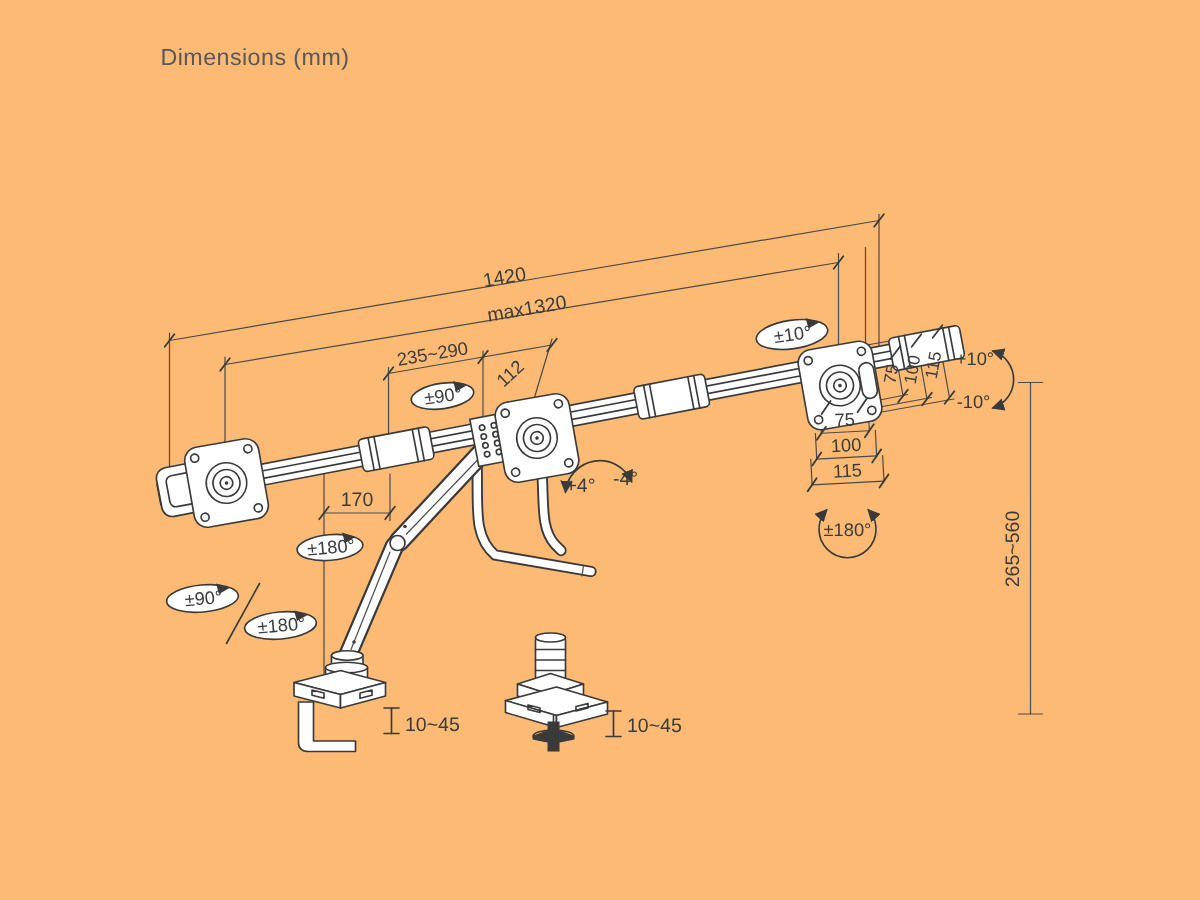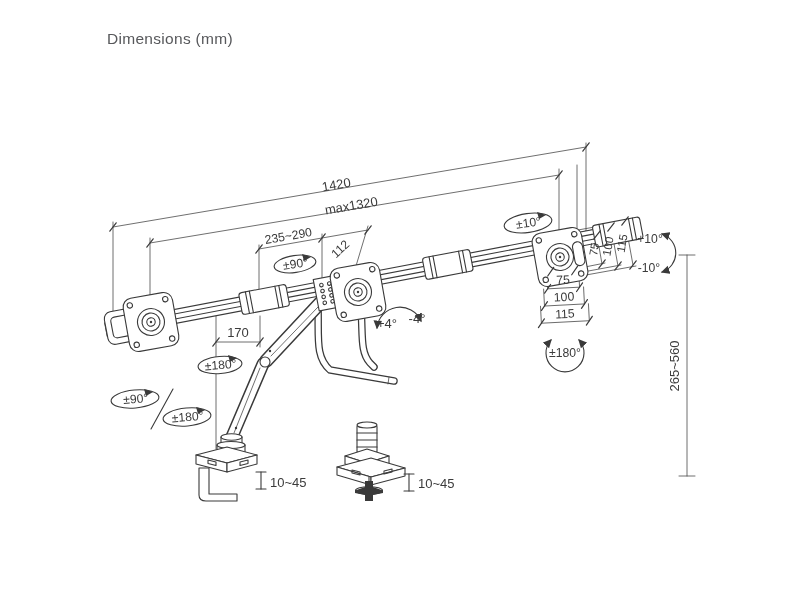--- a/index.html
+++ b/index.html
@@ -1,16 +1,16 @@
 <!DOCTYPE html>
 <html><head>
 <meta charset="utf-8">
 <style>
   html,body{margin:0;padding:0;background:#e8e8e8;}
-  .canvas{position:relative;width:800px;height:600px;background:#ffffff;overflow:hidden;
+  .canvas{position:relative;width:800px;height:600px;background:#fdba74;overflow:hidden;
           font-family:"Liberation Sans",sans-serif;}
   .page-title{position:absolute;left:107px;top:30px;font-size:15.5px;color:#57585b;
               letter-spacing:.3px;}
   svg{position:absolute;left:0;top:0;}
   svg .ln{fill:none;stroke:#3a3a3a;stroke-width:1.1;stroke-linecap:round;stroke-linejoin:round;}
   svg .thin{fill:none;stroke:#4a4a4a;stroke-width:.8;stroke-linecap:round;}
   svg .wh{fill:#ffffff;stroke:#3a3a3a;stroke-width:1.1;stroke-linejoin:round;}
   svg .dk{fill:#3a3a3a;stroke:none;}
   svg .tk{stroke:#3a3a3a;stroke-width:1.2;stroke-linecap:round;}
   svg .tube-o{fill:none;stroke:#3a3a3a;stroke-width:7.5;stroke-linecap:round;}

